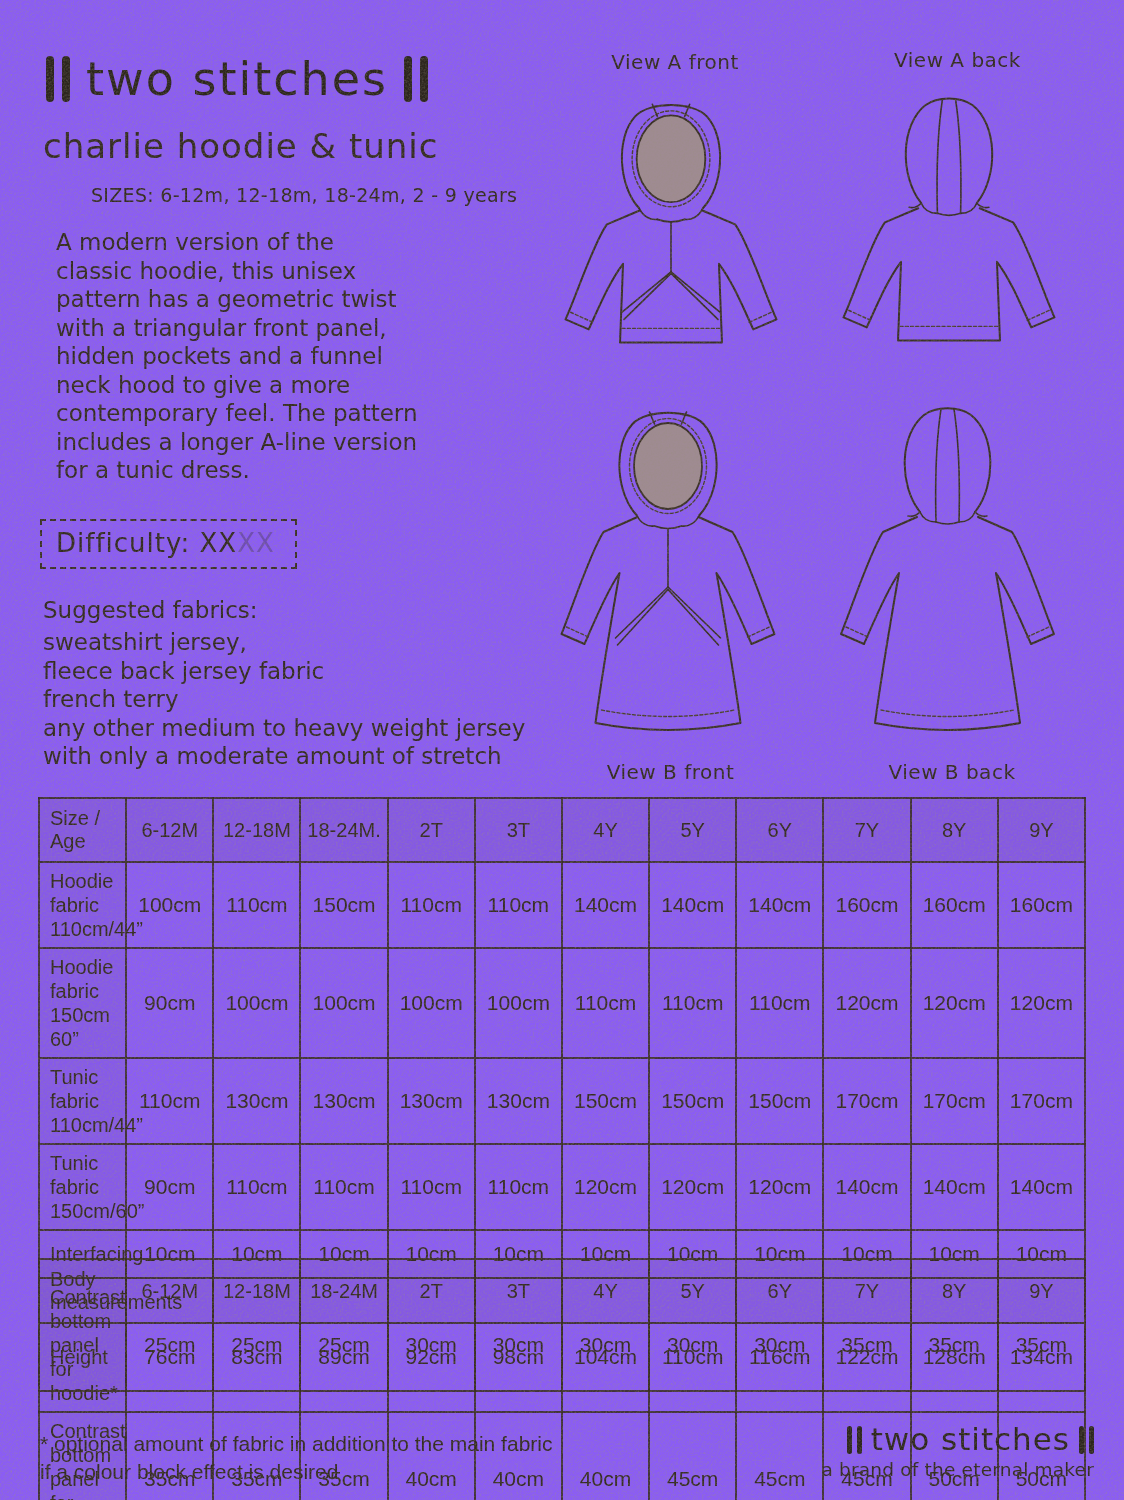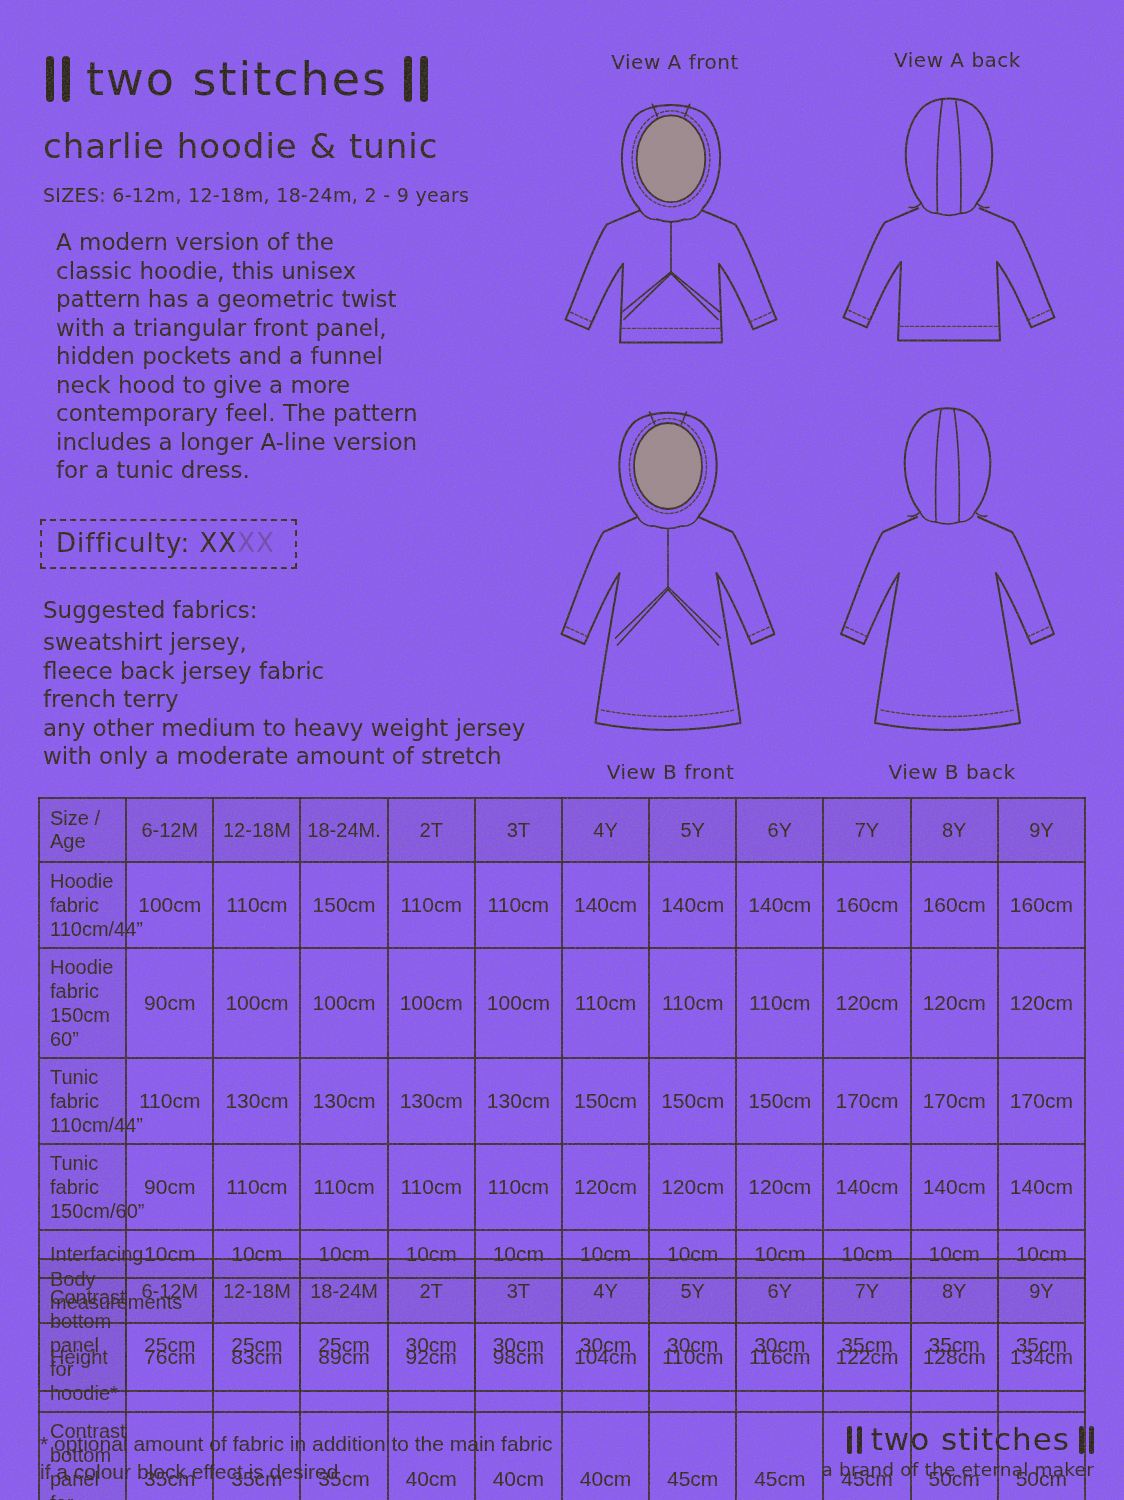--- a/index.html
+++ b/index.html
@@ -22,21 +22,21 @@
   .logo-row{display:flex;align-items:center;gap:16px;}
   .bars{display:inline-flex;gap:8px;}
   .bar{width:8px;height:46px;background:#2c2username:#2c261d;background:#2c261d;border-radius:4px;}
   .logo-text{font-size:46px;letter-spacing:2px;color:#2c261d;line-height:1;}
   .logo-sm .bar{width:5px;height:28px;}
   .logo-sm{gap:9px;}
   .logo-sm .bars{gap:5px;}
   .logo-sm .logo-text{font-size:31px;letter-spacing:1px;}
 
   .title{font-size:34px;letter-spacing:1px;}
-  .sizes-line{font-size:19px;letter-spacing:0.3px;}
+  .sizes-line{font-size:19px;letter-spacing:0.3px;margin-left:48px;}
   .description{font-size:23px;line-height:1.24;white-space:pre-line;}
   .difficulty-box{
     border:2px dashed #3a3126;
     padding:7px 20px 9px 14px;
     font-size:26px;letter-spacing:1px;
   }
   .diff-faded{color:rgba(51,43,33,0.32);}
   .fabrics-heading{font-size:23px;}
   .fabrics-items{font-size:23px;line-height:1.24;white-space:pre-line;}
 

